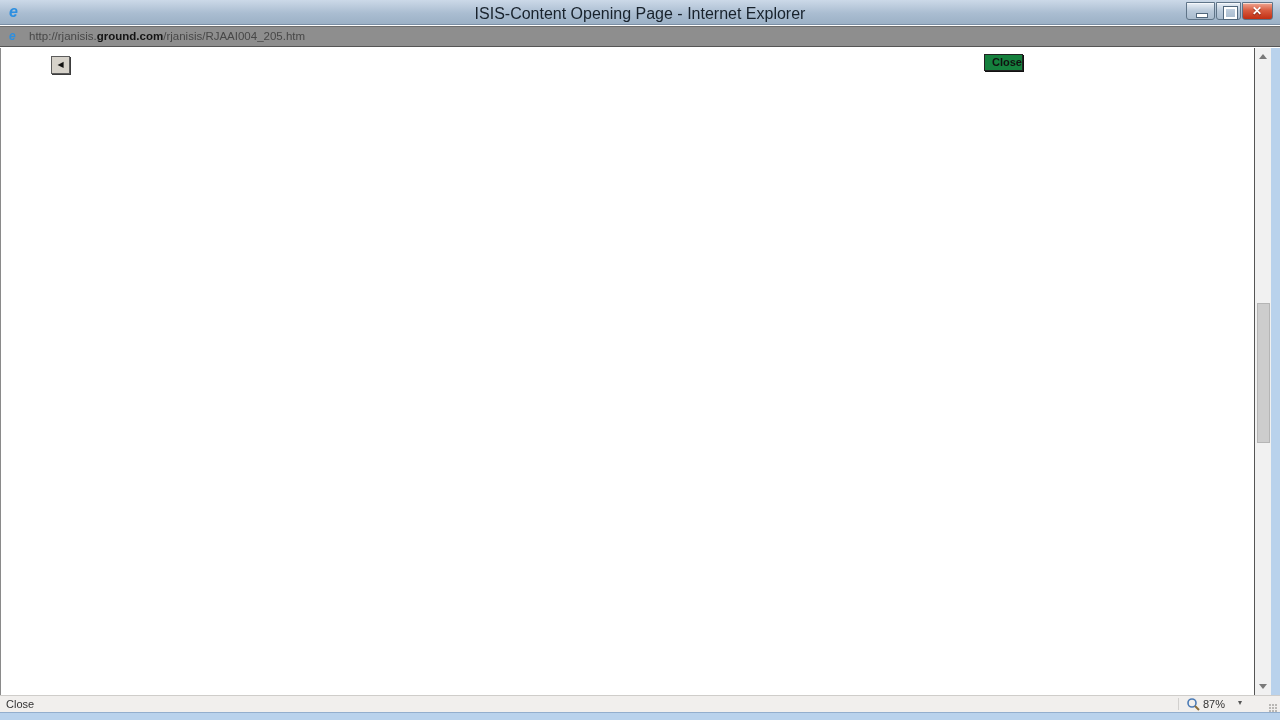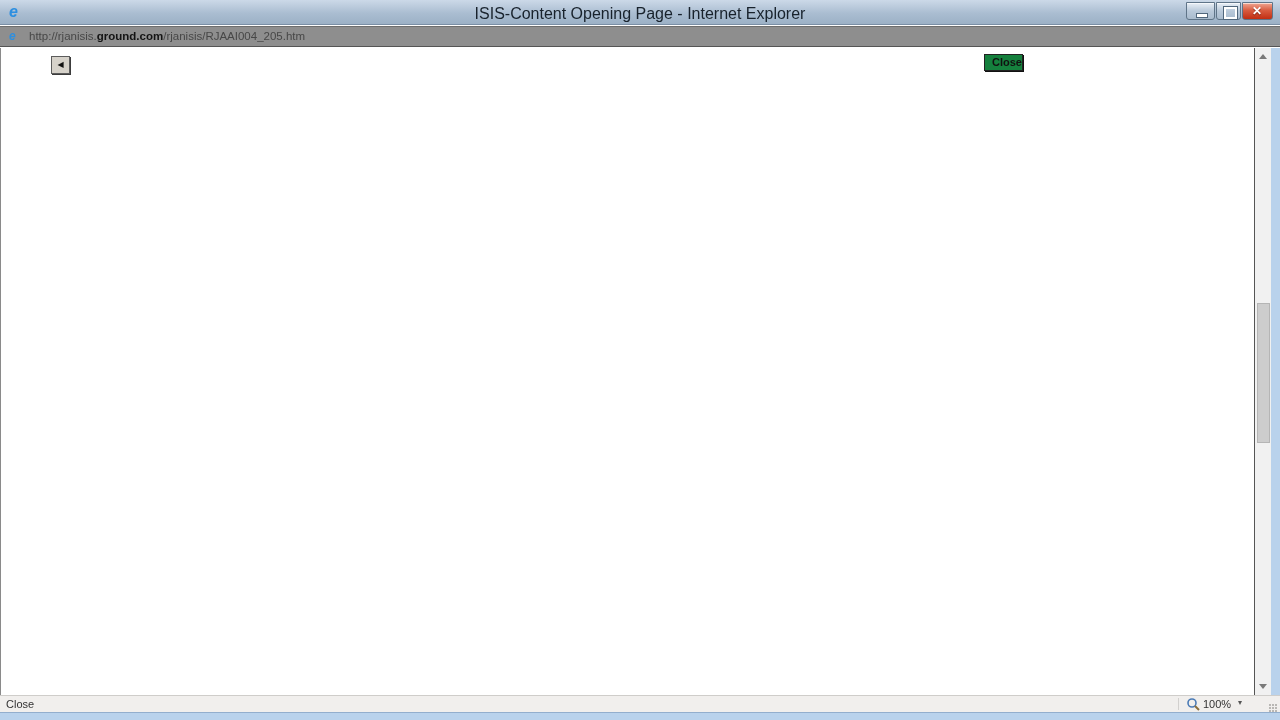--- a/index.html
+++ b/index.html
@@ -398,18 +398,18 @@
 <div class="rightborder"></div>
 
 <div class="statusbar">
   <div class="status-text">Close</div>
   <div class="zoomwrap">
     <div class="zoom-sep"></div>
     <svg class="zoom-ico" width="14" height="14">
         <circle cx="6" cy="6" r="4" fill="none" stroke="#4a7ab5" stroke-width="1.6"></circle>
         <line x1="9" y1="9" x2="13" y2="13" stroke="#8a6d3b" stroke-width="2"></line>
       </svg>
-    <span class="zoom-val">100%</span>
+    <span class="zoom-val">87%</span>
     <span class="zoom-caret">▾</span>
   </div>
 </div>
 <div class="grip"></div>
 <div class="bottomborder"></div>
 
 </body></html>

